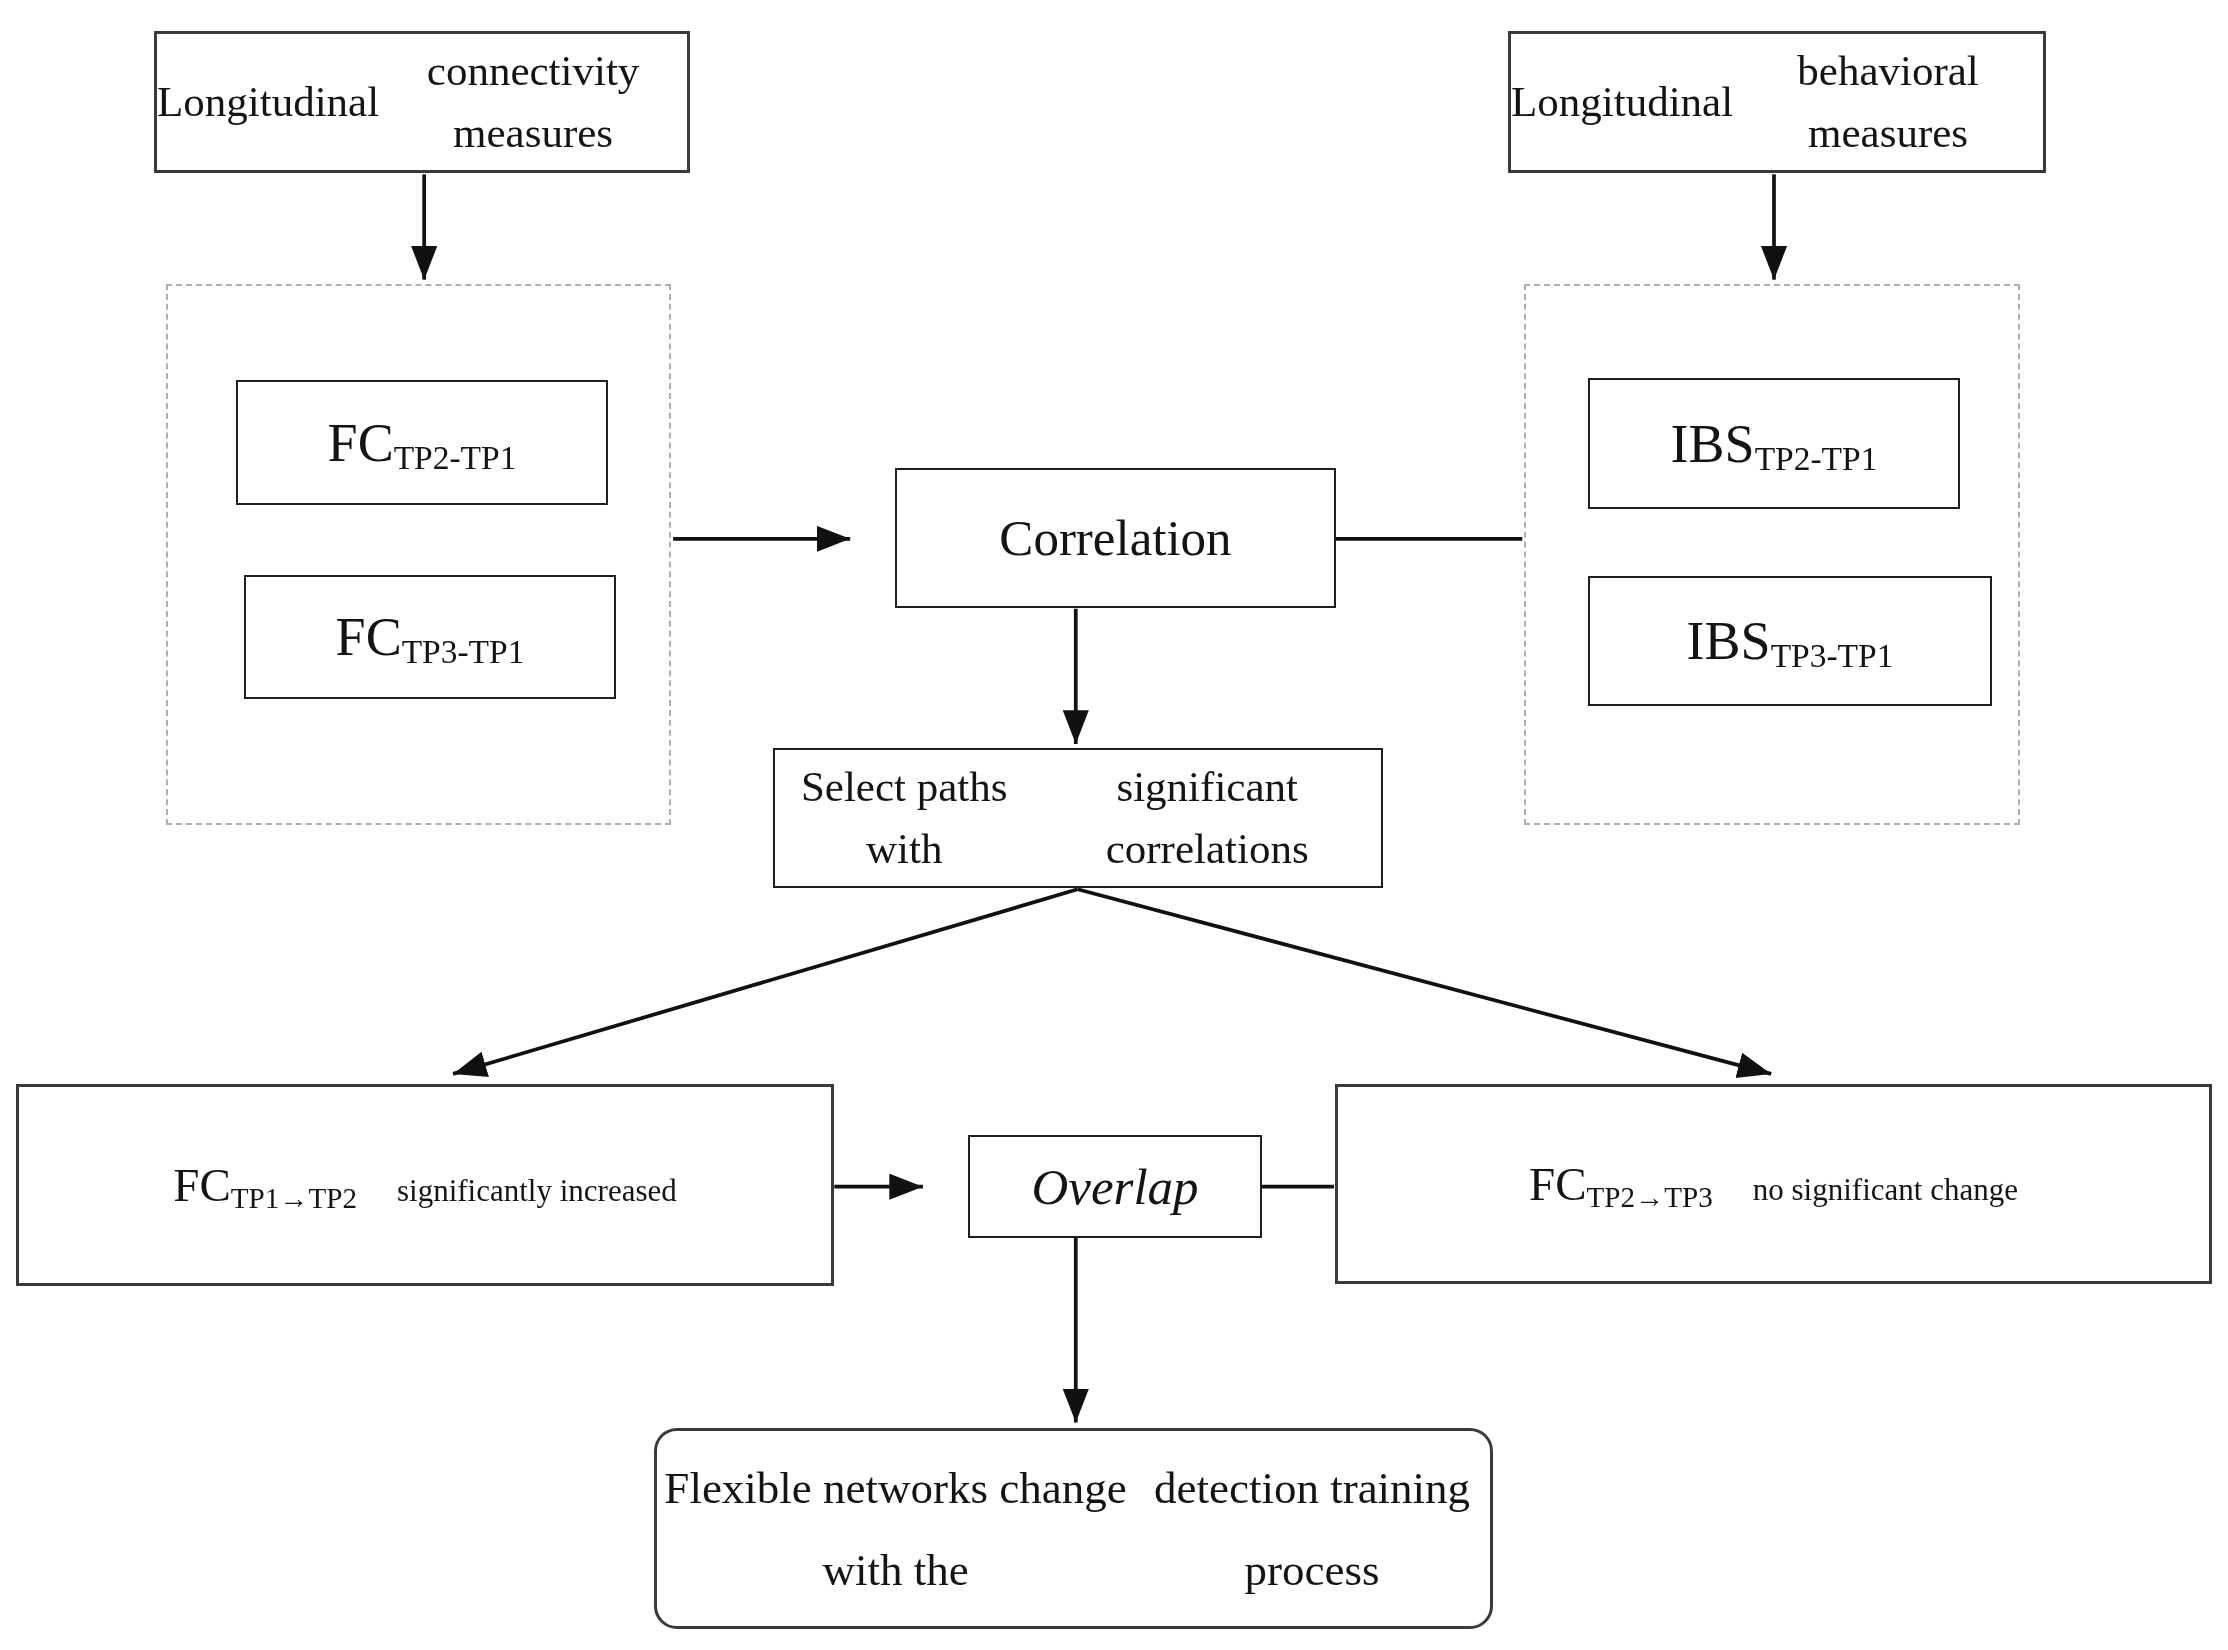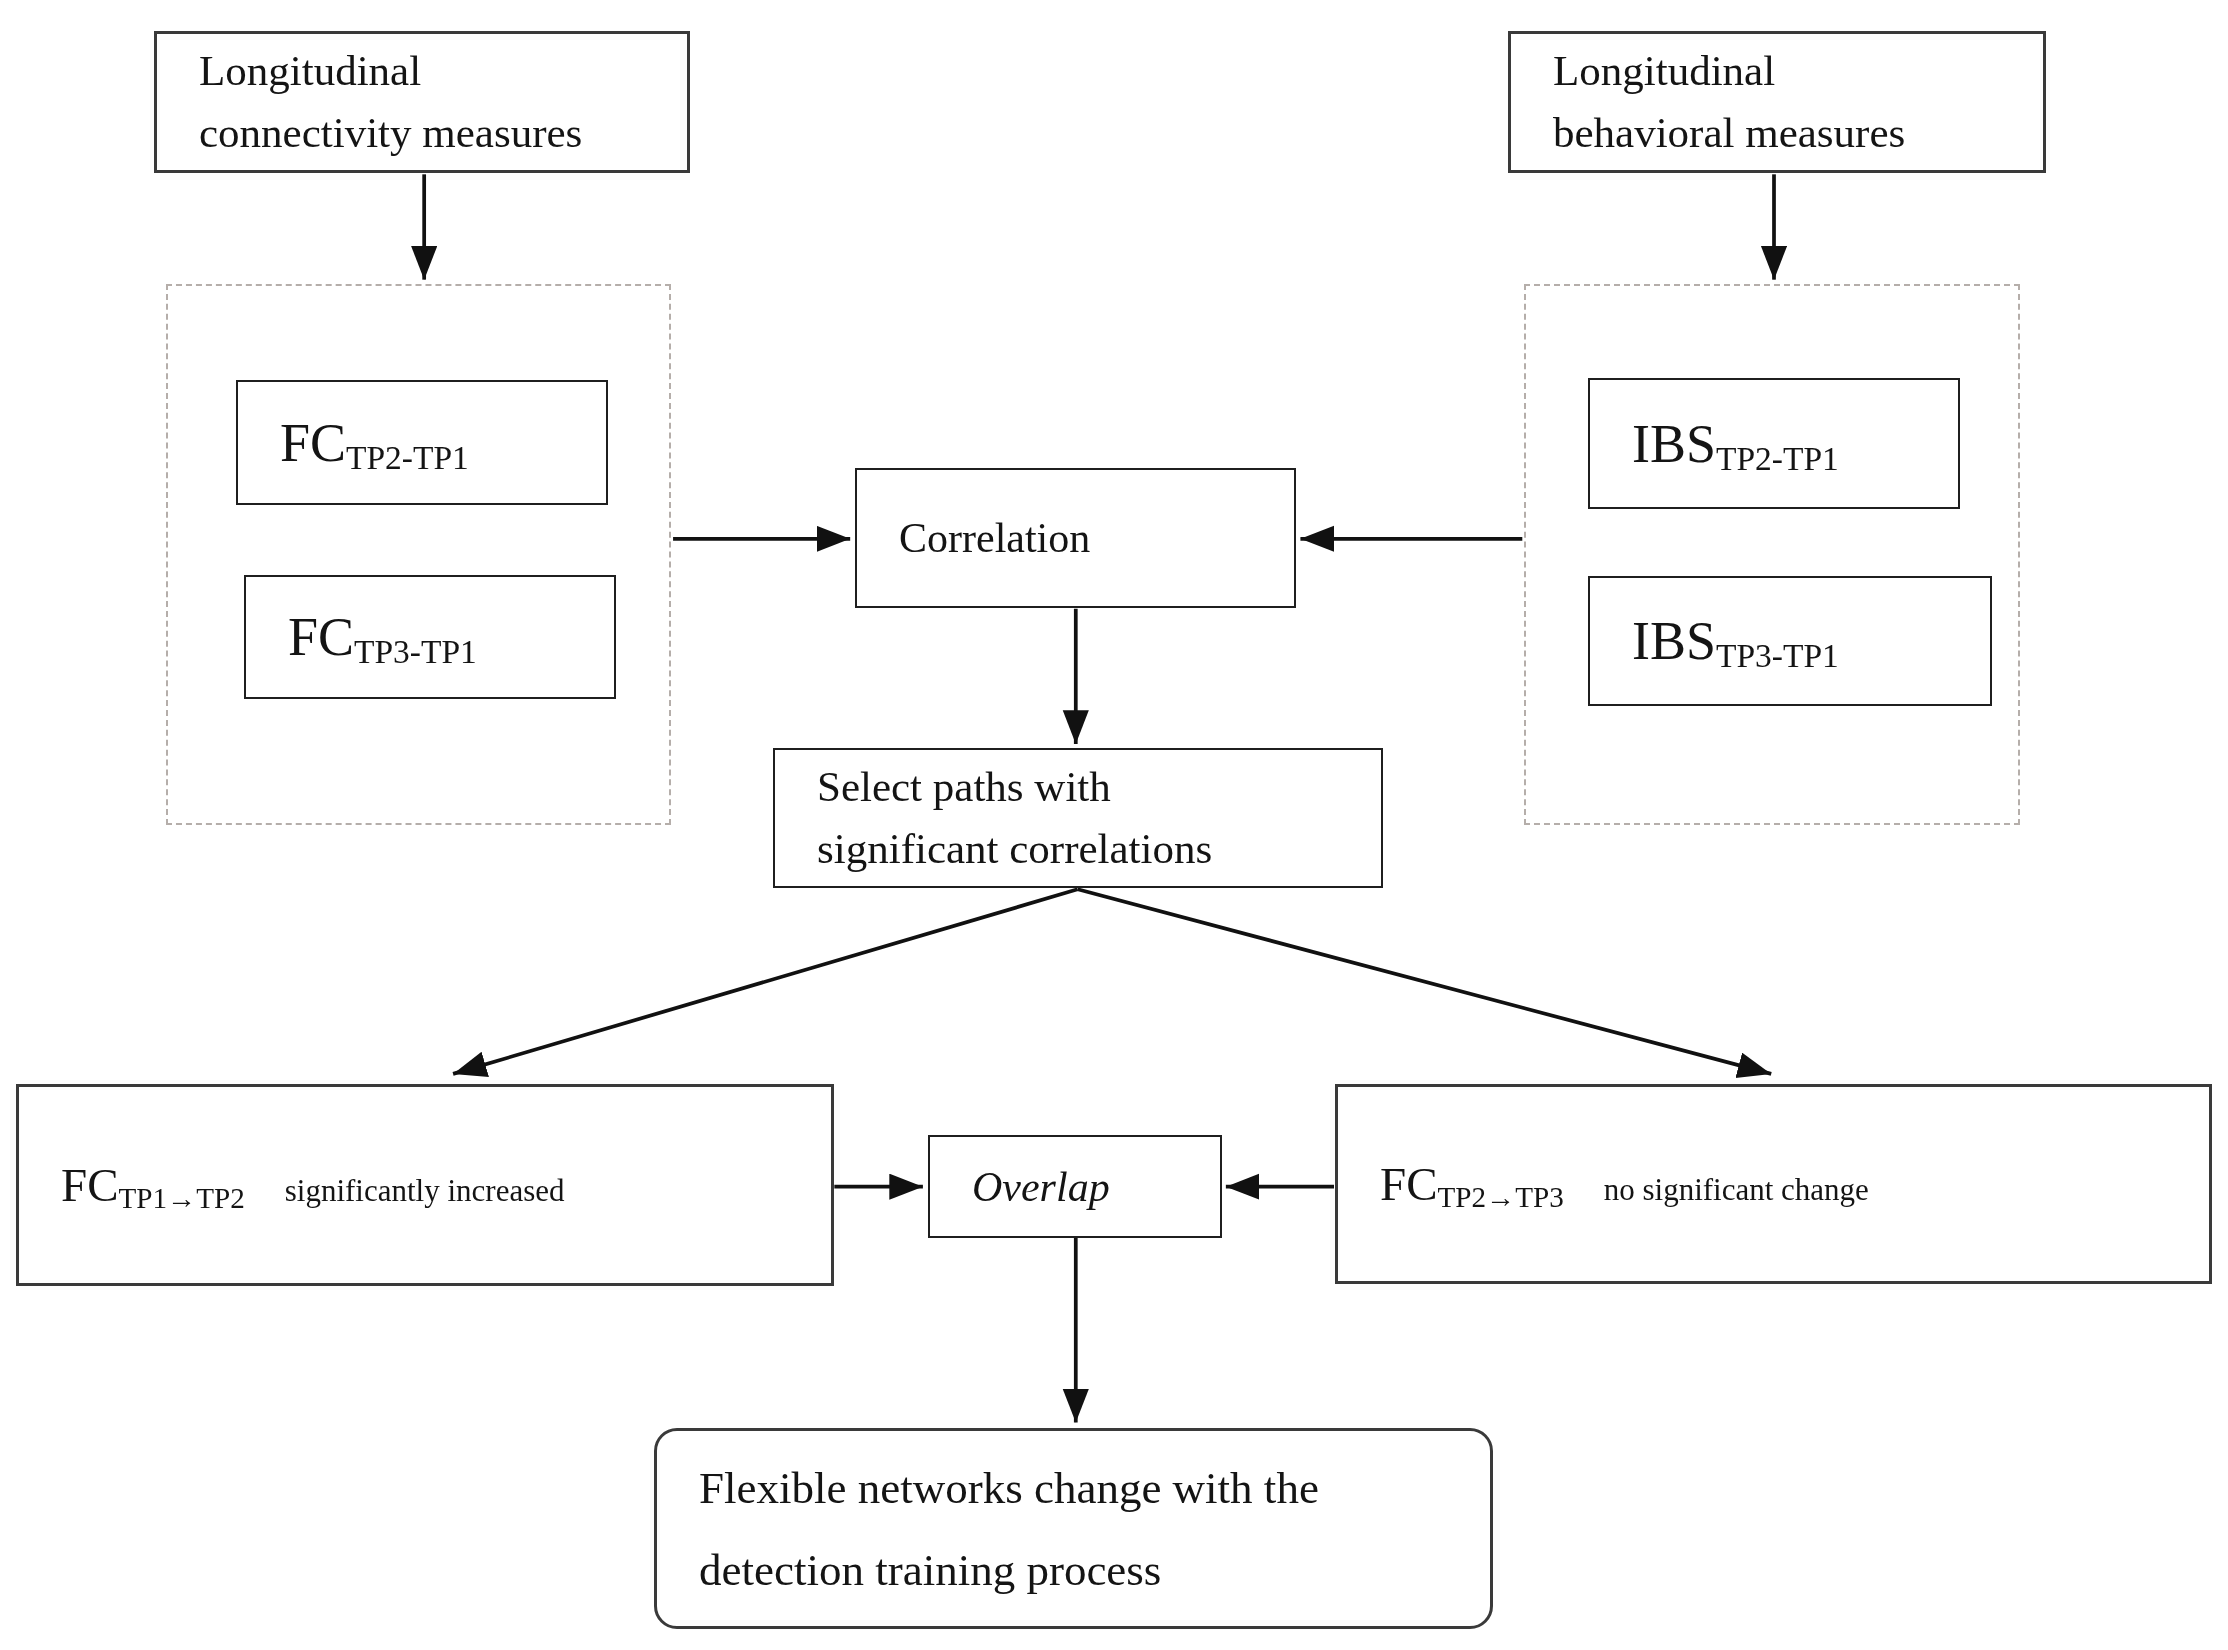--- a/index.html
+++ b/index.html
@@ -20,33 +20,32 @@
     overflow:hidden;
   }
   .connector-layer{position:absolute;left:0;top:0;width:2228px;height:1650px;}
   .connector-layer line{stroke:var(--arrow);stroke-width:4;}
   .connector-layer .ah{fill:var(--arrow);}
   .node{
     position:absolute;
     box-sizing:border-box;
     background:var(--background);
     border:3.7px solid var(--box-border);
-    display:flex;flex-direction:column;
-    align-items:flex-start;justify-content:center;
+    display:flex;flex-direction:row;
+    align-items:center;justify-content:center;
     text-align:center;
-    padding-left:42px;
   }
   .node.inner{border:2.8px solid var(--inner-box-border);}
   .dashed-group{
     position:absolute;box-sizing:border-box;
     border:2.8px dashed var(--dashed-border);
     background:transparent;
   }
   .two-line{font-size:43px;line-height:62px;}
-  .single{font-size:42px;}
+  .single{font-size:51px;margin-left:40px;}
   .formula{font-size:54px;}
   .formula .sub, .formula-row .sub{
     font-size:0.62em;
     position:relative;top:0.24em;
   }
   .formula-row{font-size:47px;white-space:nowrap;}
   .formula-row .rest{margin-left:40px;font-size:31px;}
   .flex-text{font-size:45px;line-height:82px;}
 </style>
 </head>

